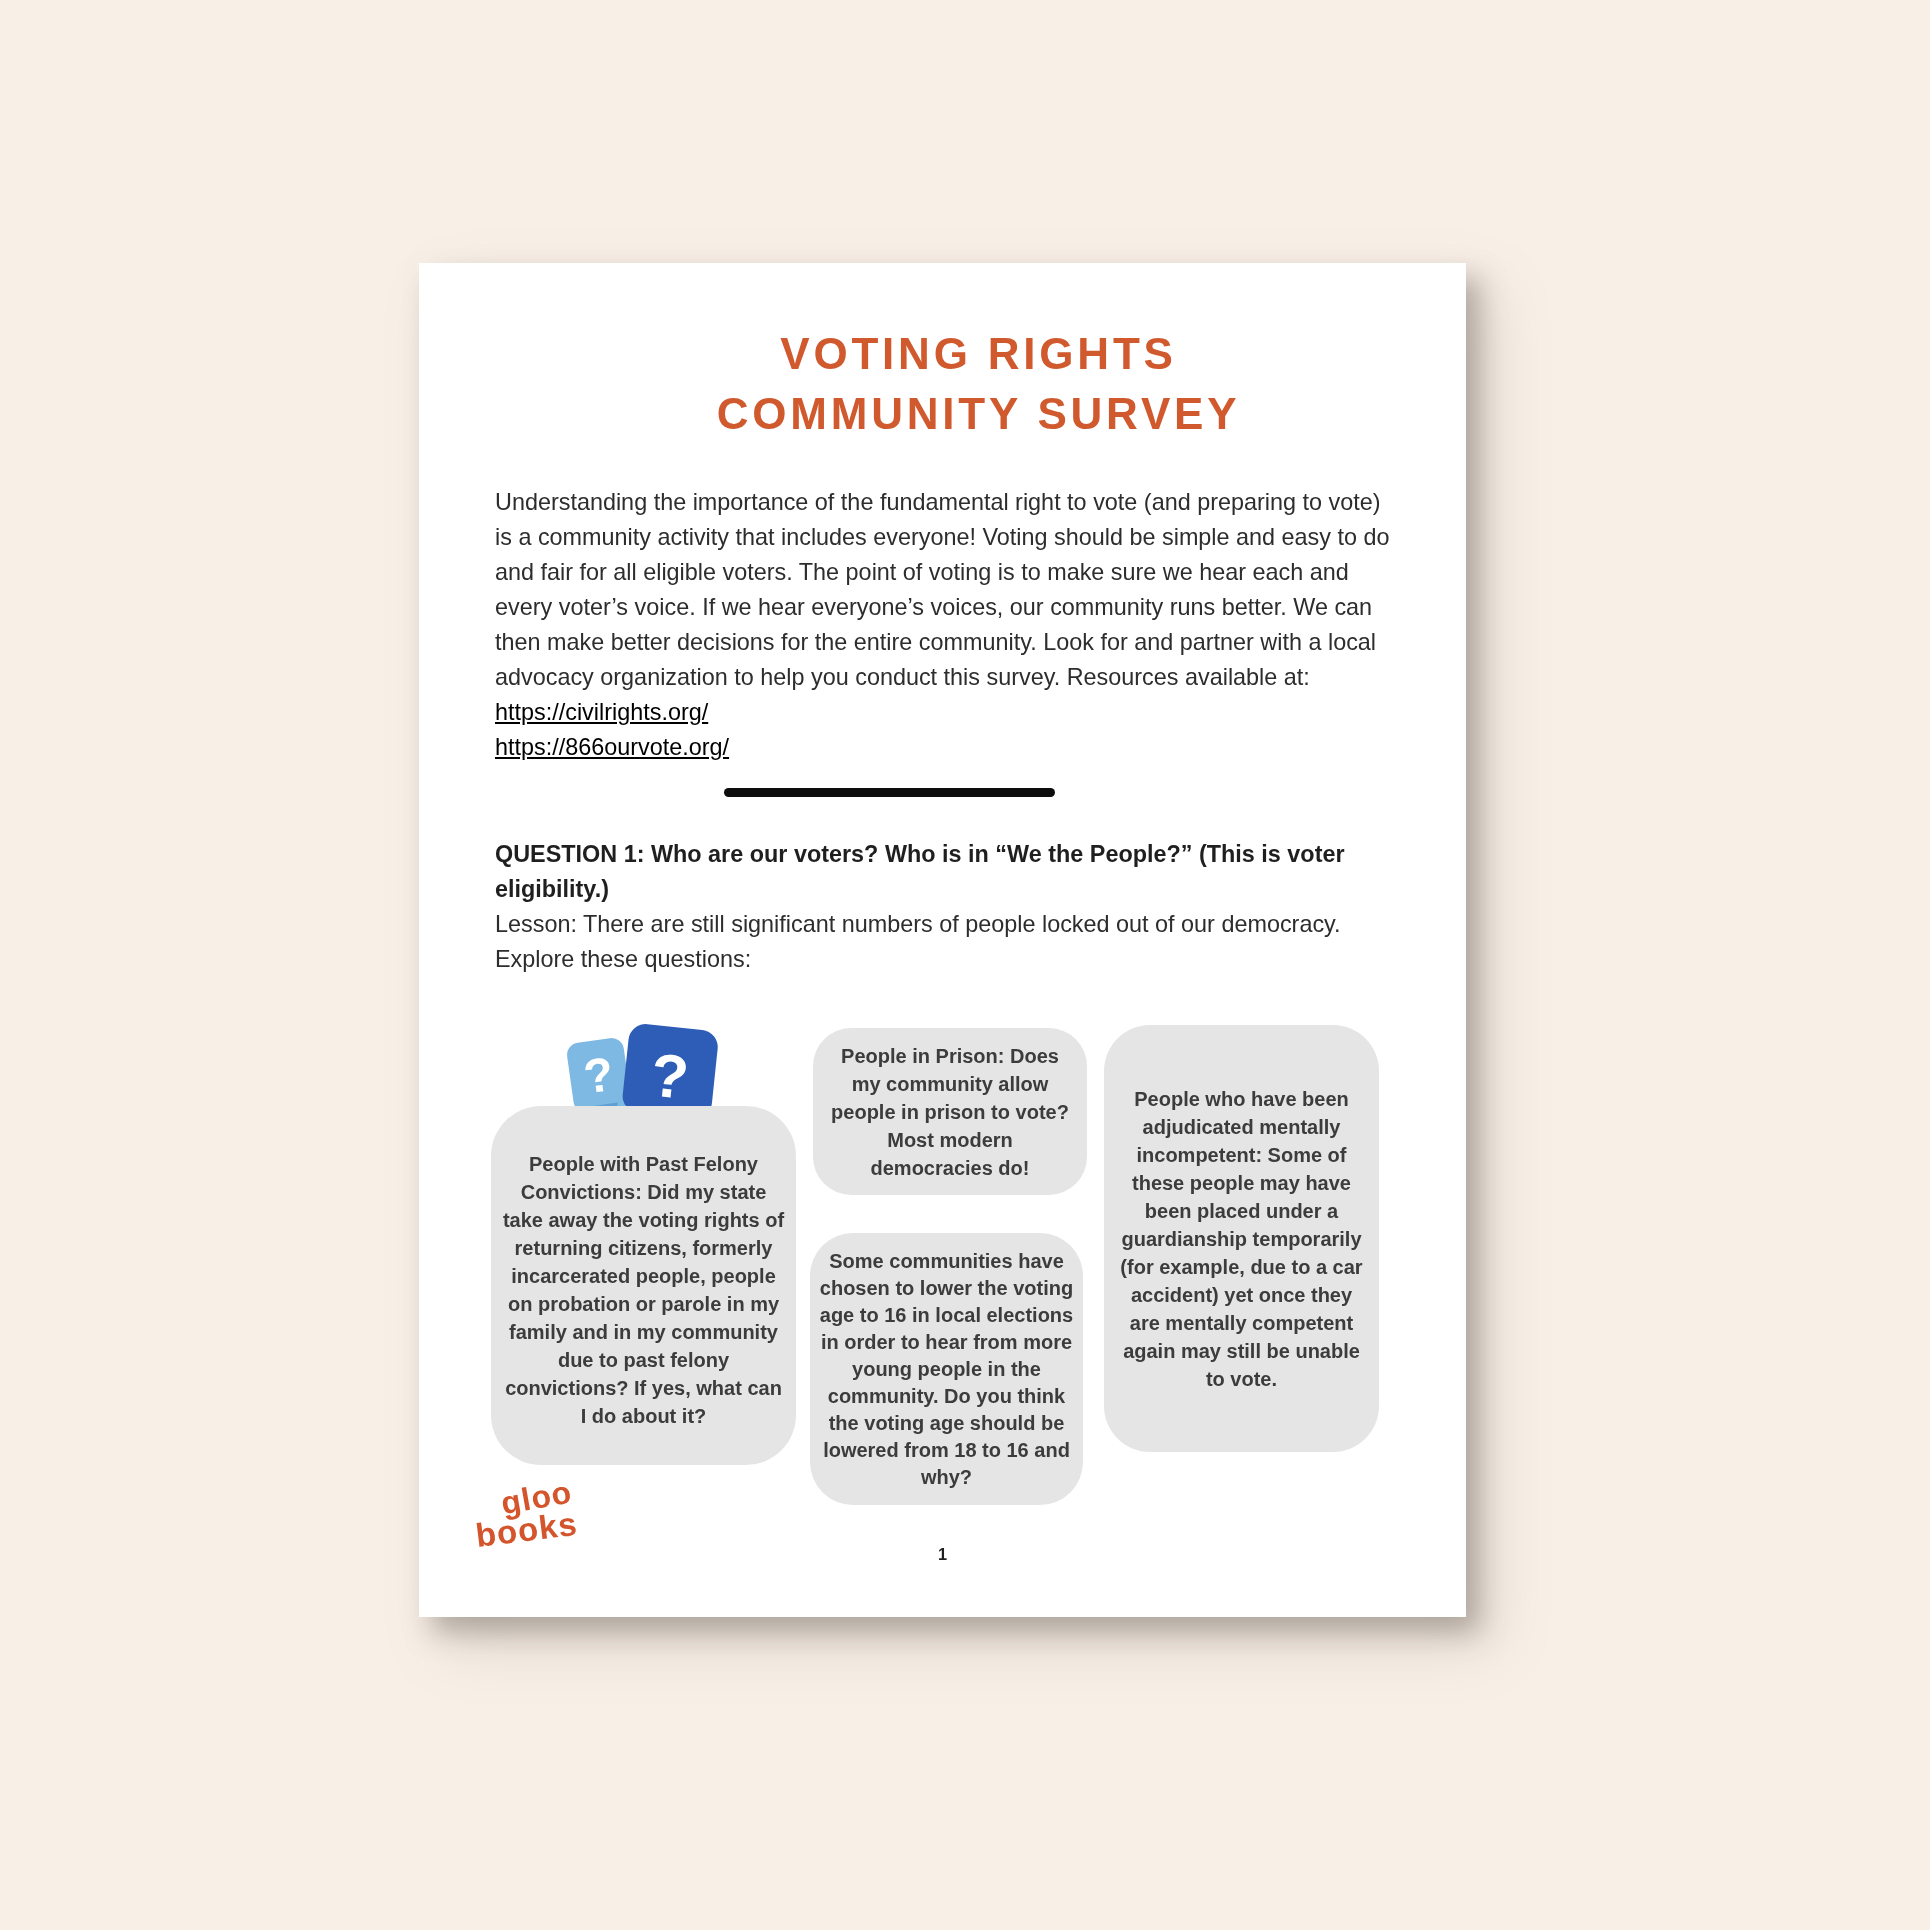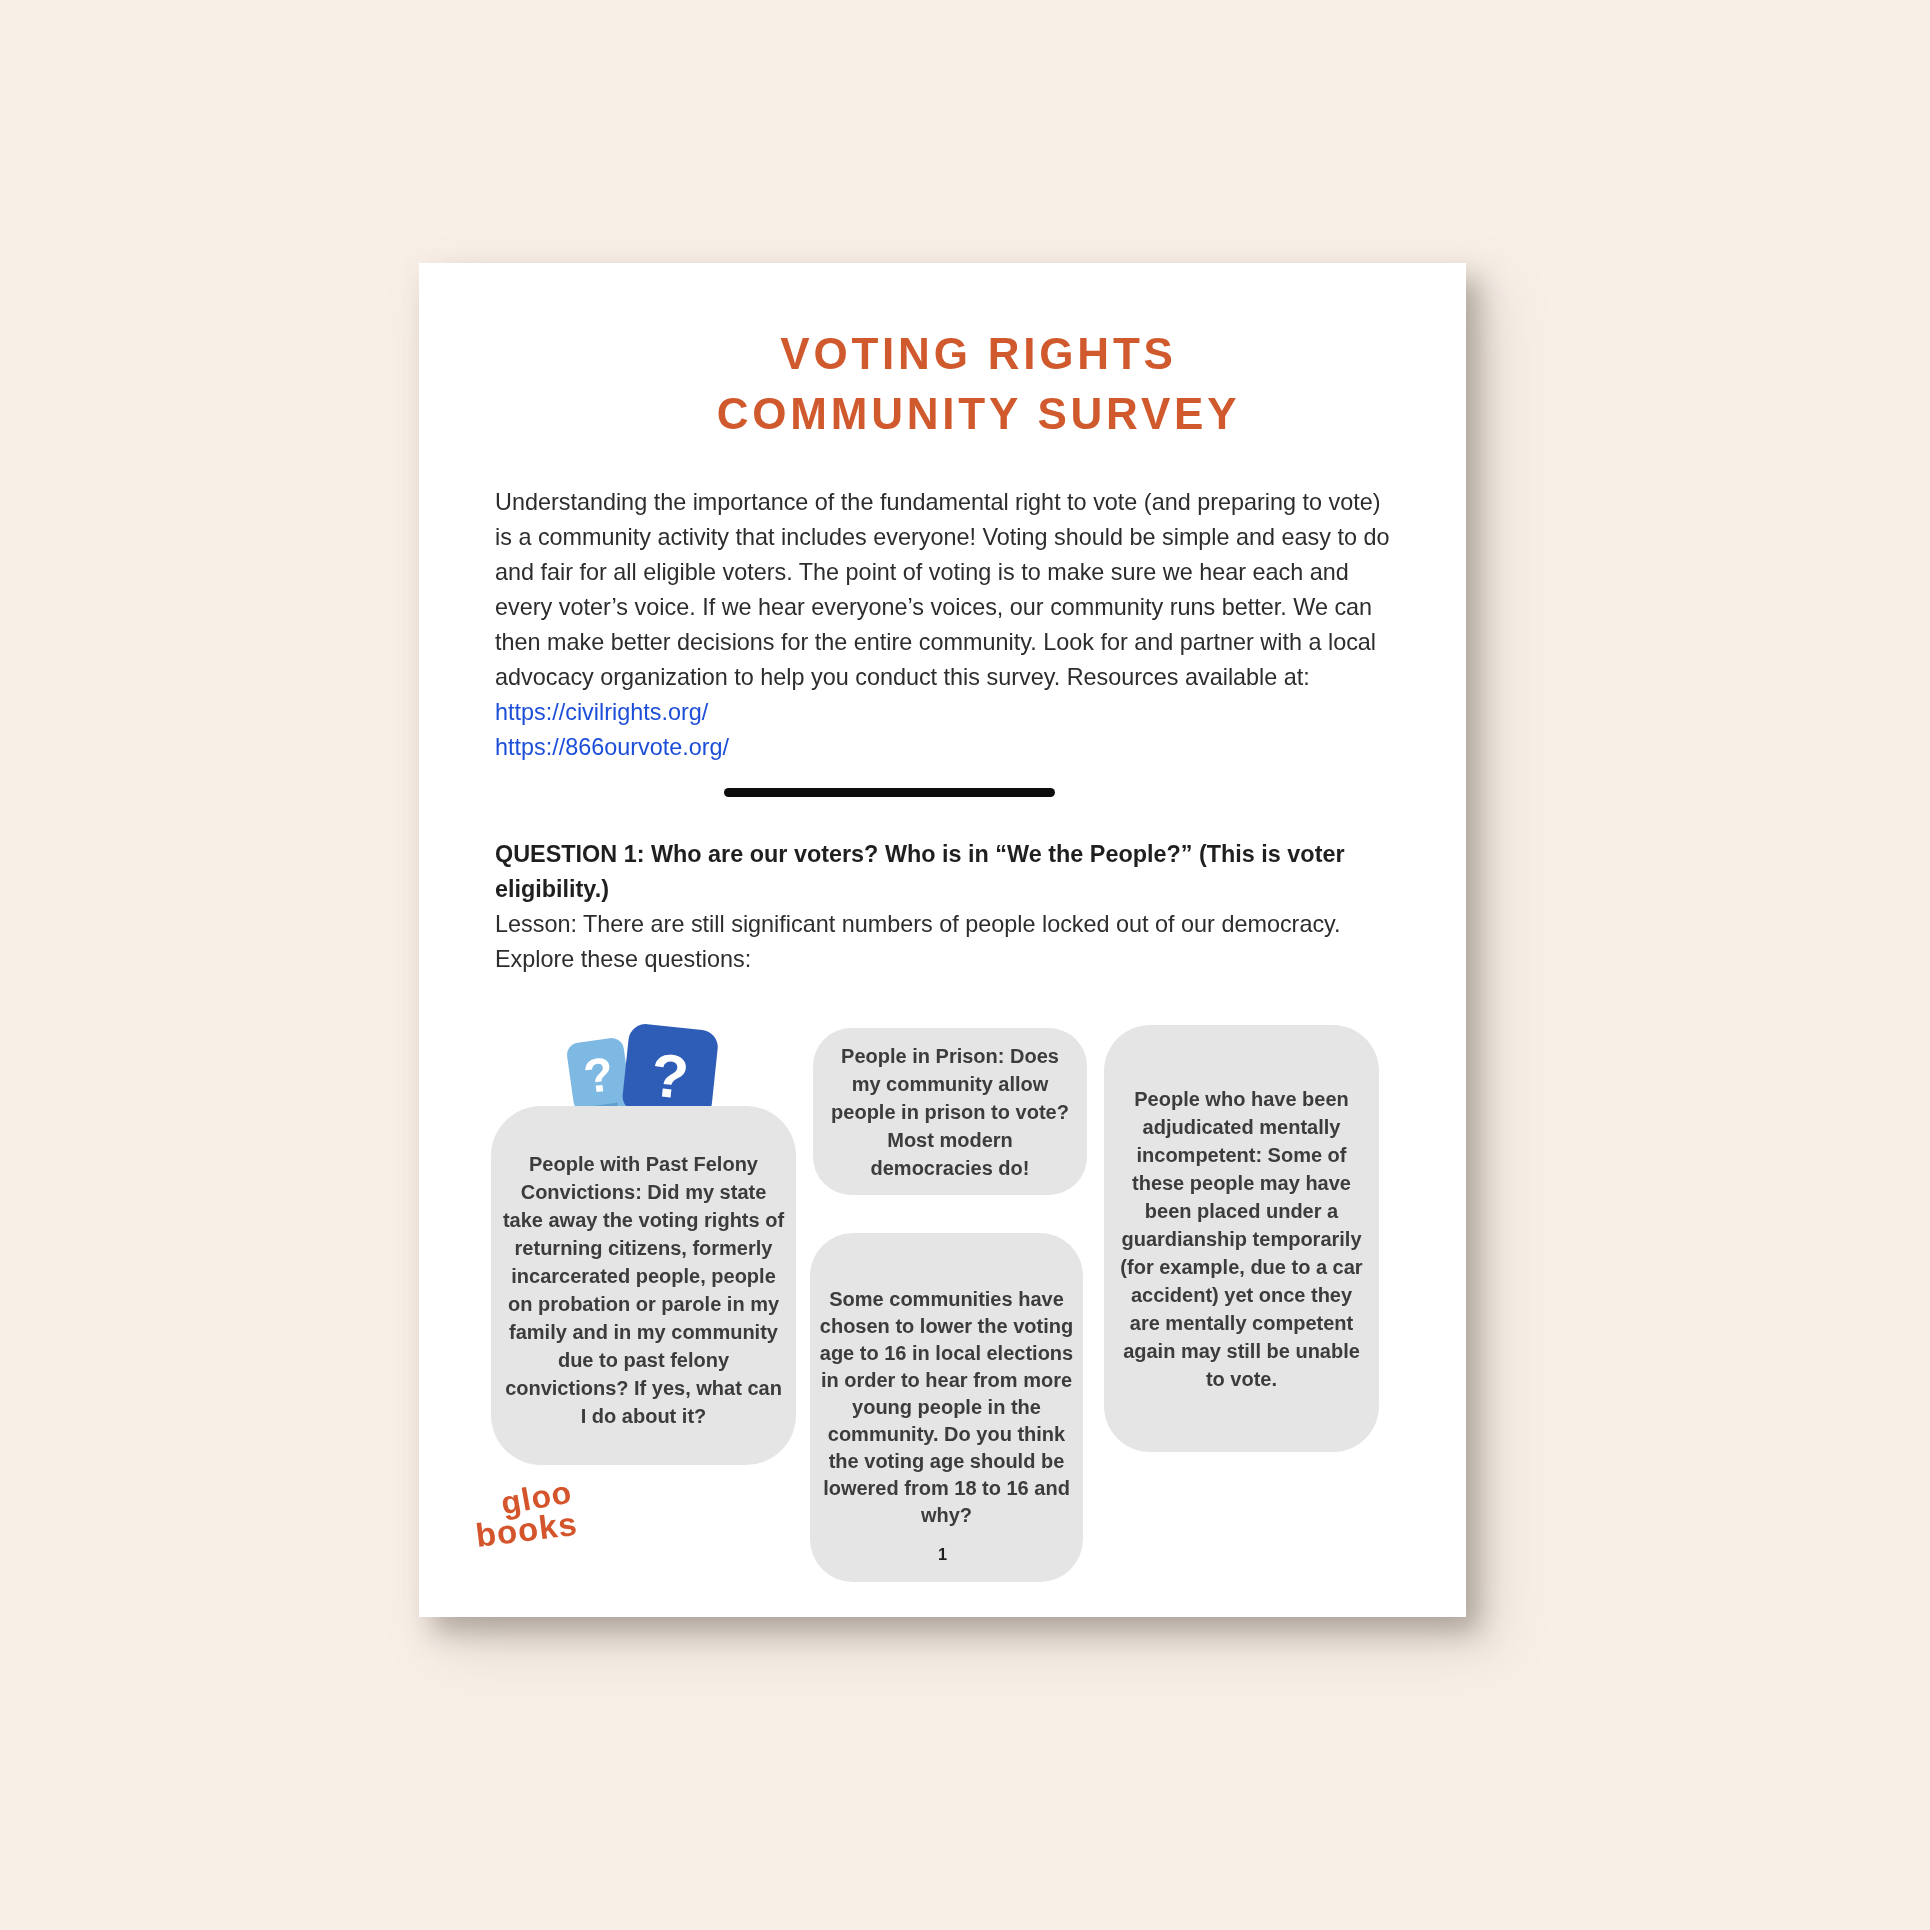--- a/index.html
+++ b/index.html
@@ -18,42 +18,42 @@
   }
   .title{
     position:absolute;left:0;top:61px;width:100%;
     text-align:center;color:#d05a2e;
     font-weight:bold;font-size:44px;line-height:60px;letter-spacing:3.8px;padding-left:36px;
   }
   .intro{
     position:absolute;left:76px;top:199px;width:902px;
     color:#2d2d2d;font-size:23.4px;line-height:35px;
   }
-  .intro a{color:#1d4ed8;cursor:pointer;}
+  .intro a{color:#000000;text-decoration:underline;cursor:pointer;}
   .link-block{display:block;}
   .divider{
     position:absolute;left:305px;top:525px;width:331px;height:8.6px;
     background:#0d0d0d;border-radius:4.8px;
   }
   .question-block{
     position:absolute;left:76px;top:574px;width:902px;
     color:#1f1f1f;font-size:23.4px;line-height:35px;
   }
   .q-heading{font-weight:bold;}
   .q-lesson{font-weight:normal;color:#2d2d2d;}
   .bubble{
     position:absolute;background:#e5e5e5;
     display:flex;align-items:center;justify-content:center;
     color:#3c3c3c;font-size:20px;line-height:28px;text-align:center;
     box-sizing:border-box;
     font-weight:bold;
   }
   .bubble-felony{left:72px;top:843px;width:305px;height:359px;border-radius:50px;padding:23px 9.6px 13.4px 9.6px;}
   .bubble-prison{left:394px;top:765px;width:274px;height:167px;border-radius:38px;padding:11.5px 13.4px;}
-  .bubble-voting-age{left:391px;top:970px;width:273px;height:349px;border-radius:43px;padding:9.6px 9.6px;line-height:27px;}
+  .bubble-voting-age{left:391px;top:970px;width:273px;height:272px;border-radius:43px;padding:9.6px 9.6px;line-height:27px;}
   .bubble-mental{left:685px;top:762px;width:275px;height:427px;border-radius:46px;padding:13.4px 9.6px;line-height:28px;}
   .q-icons{position:absolute;left:143px;top:760px;width:163px;height:143px;}
   .logo{
     position:absolute;left:59px;top:1228px;color:#d4552b;font-weight:bold;
     transform:rotate(-7deg);transform-origin:left bottom;
   }
   .logo-l1{font-size:32px;line-height:29px;margin-left:29px;letter-spacing:1px;transform:rotate(-3deg);}
   .logo-l2{font-size:33px;line-height:32.5px;letter-spacing:1px;}
   .page-number{
     position:absolute;left:0;top:1282px;width:100%;text-align:center;

